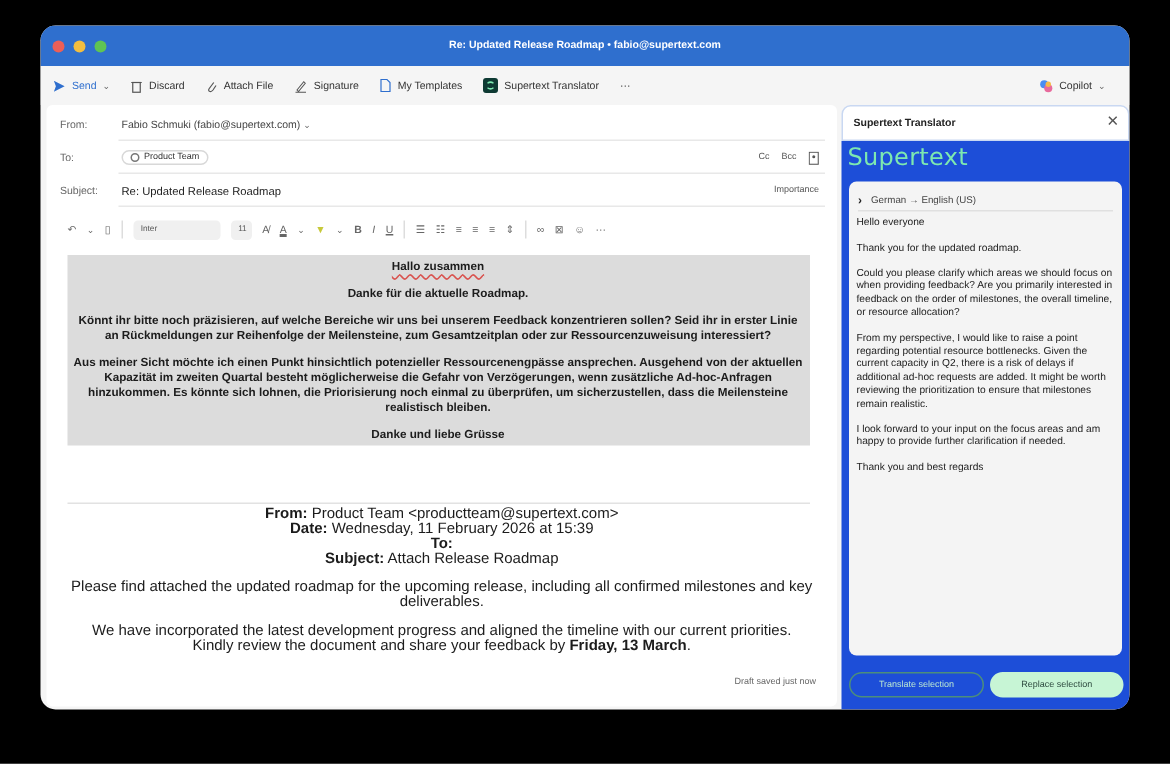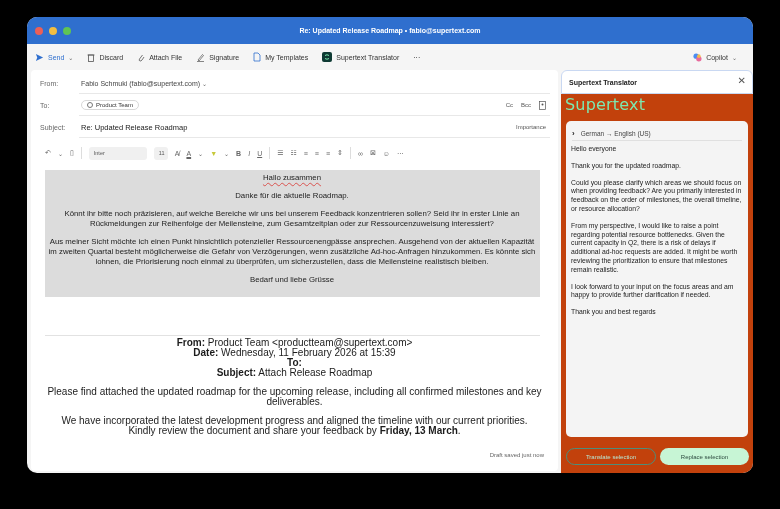--- a/index.html
+++ b/index.html
@@ -52,36 +52,36 @@
     position: absolute; left: 0; right: 0; top: 72px; height: 22px;
     display: flex; align-items: center; padding-left: 14px; gap: 7px; font-size: 7px; color: #666;
   }
   .fbox { background: #f0f0f0; border-radius: 3px; height: 13px; display: flex; align-items: center; padding-left: 5px; font-size: 5.5px; color: #555; }
   .sep { width: 1px; height: 12px; background: #ddd; }
 
   .selected-block {
     position: absolute; left: 14px; top: 100px; width: 495px; height: 127px; background: #dcdcdc;
   }
   .body-text { position: absolute; left: 16px; width: 490px; font-size: 7.8px; line-height: 10px; color: #1c1c1c; }
-  .body-text p { margin-bottom: 8px; }
+  .body-text p { margin-bottom: 8px; font-weight: bold; }
   .sp { text-decoration: underline; text-decoration-color: #d9534f; text-decoration-style: wavy; text-decoration-thickness: 1px; text-underline-offset: 1.5px; }
 
   .divider { position: absolute; left: 14px; right: 18px; top: 265px; height: 1px; background: #e2e2e2; }
   .quoted { position: absolute; left: 16px; top: 268px; width: 495px; font-size: 10px; line-height: 10px; color: #1c1c1c; }
   .quoted b { font-weight: bold; }
   .draft { position: absolute; right: 14px; top: 382px; font-size: 6px; color: #666; }
 
   .side-hdr {
     position: absolute; left: 534px; top: 53px; width: 192px; height: 24px; background: #fff;
     border: 1px solid #c9d8f2; border-radius: 6px 6px 0 0; display: flex; align-items: center; padding-left: 7px;
     font-size: 7px; font-weight: bold; color: #222;
   }
   .side-close { position: absolute; right: 6px; top: 4px; font-size: 10px; color: #555; font-weight: normal; }
   .side-panel {
-    position: absolute; left: 534px; top: 77px; width: 192px; height: 379px; background: #c2410c;
+    position: absolute; left: 534px; top: 77px; width: 192px; height: 379px; background: #1d4ed8;
   }
   .brand { position: absolute; left: 4px; top: 1px; color: #7de8b0; font-size: 16px; font-family: "DejaVu Sans", sans-serif; letter-spacing: 0.2px; }
   .card {
     position: absolute; left: 5px; top: 27px; width: 182px; height: 316px; background: #f4f4f4; border-radius: 5px;
   }
   .lang { position: absolute; left: 6px; top: 6px; right: 6px; height: 14px; display: flex; align-items: center; gap: 6px; font-size: 6.5px; color: #444; border-bottom: 1px solid #e0e0e0; }
   .lang .arr { font-weight: bold; font-size: 8px; color: #222; }
   .trans { position: absolute; left: 5px; top: 24px; width: 172px; font-size: 6.8px; line-height: 8.8px; color: #222; }
   .trans p { margin-bottom: 8px; }
   .btn-translate {
@@ -221,21 +221,21 @@
       <span>☺</span>
       <span>···</span>
     </div>
 
     <div class="selected-block"></div>
     <div class="body-text" style="top:103px">
       <p class="sp">Hallo zusammen</p>
       <p>Danke für die aktuelle Roadmap.</p>
       <p>Könnt ihr bitte noch präzisieren, auf welche Bereiche wir uns bei unserem Feedback konzentrieren sollen? Seid ihr in erster Linie an Rückmeldungen zur Reihenfolge der Meilensteine, zum Gesamtzeitplan oder zur Ressourcenzuweisung interessiert?</p>
       <p>Aus meiner Sicht möchte ich einen Punkt hinsichtlich potenzieller Ressourcenengpässe ansprechen. Ausgehend von der aktuellen Kapazität im zweiten Quartal besteht möglicherweise die Gefahr von Verzögerungen, wenn zusätzliche Ad-hoc-Anfragen hinzukommen. Es könnte sich lohnen, die Priorisierung noch einmal zu überprüfen, um sicherzustellen, dass die Meilensteine realistisch bleiben.</p>
-      <p>Bedarf und liebe Grüsse</p>
+      <p>Danke und liebe Grüsse</p>
     </div>
 
     <div class="divider"></div>
     <div class="quoted">
       <div><b>From:</b> <span>Product Team &lt;productteam@supertext.com&gt;</span></div>
       <div><b>Date:</b> <span>Wednesday, 11 February 2026 at 15:39</span></div>
       <div><b>To:</b></div>
       <div style="margin-bottom:9px"><b>Subject:</b> <span>Attach Release Roadmap</span></div>
       <p style="margin-bottom:9px">Please find attached the updated roadmap for the upcoming release, including all confirmed milestones and key deliverables.</p>
       <p><span>We have incorporated the latest development progress and aligned the timeline with our current priorities. Kindly review the document and share your feedback by </span><b>Friday, 13 March</b><span>.</span></p>

